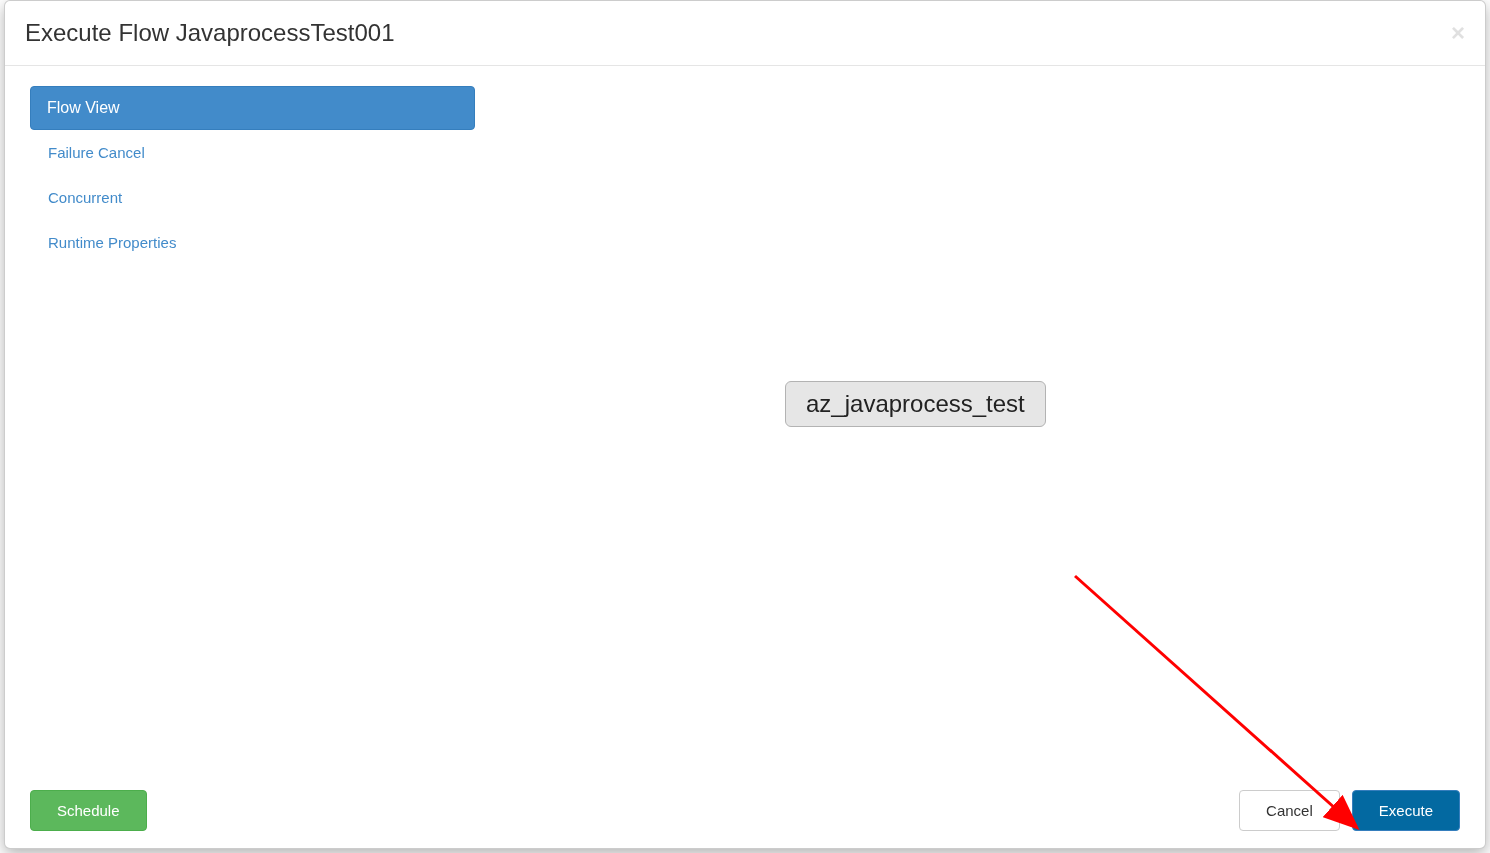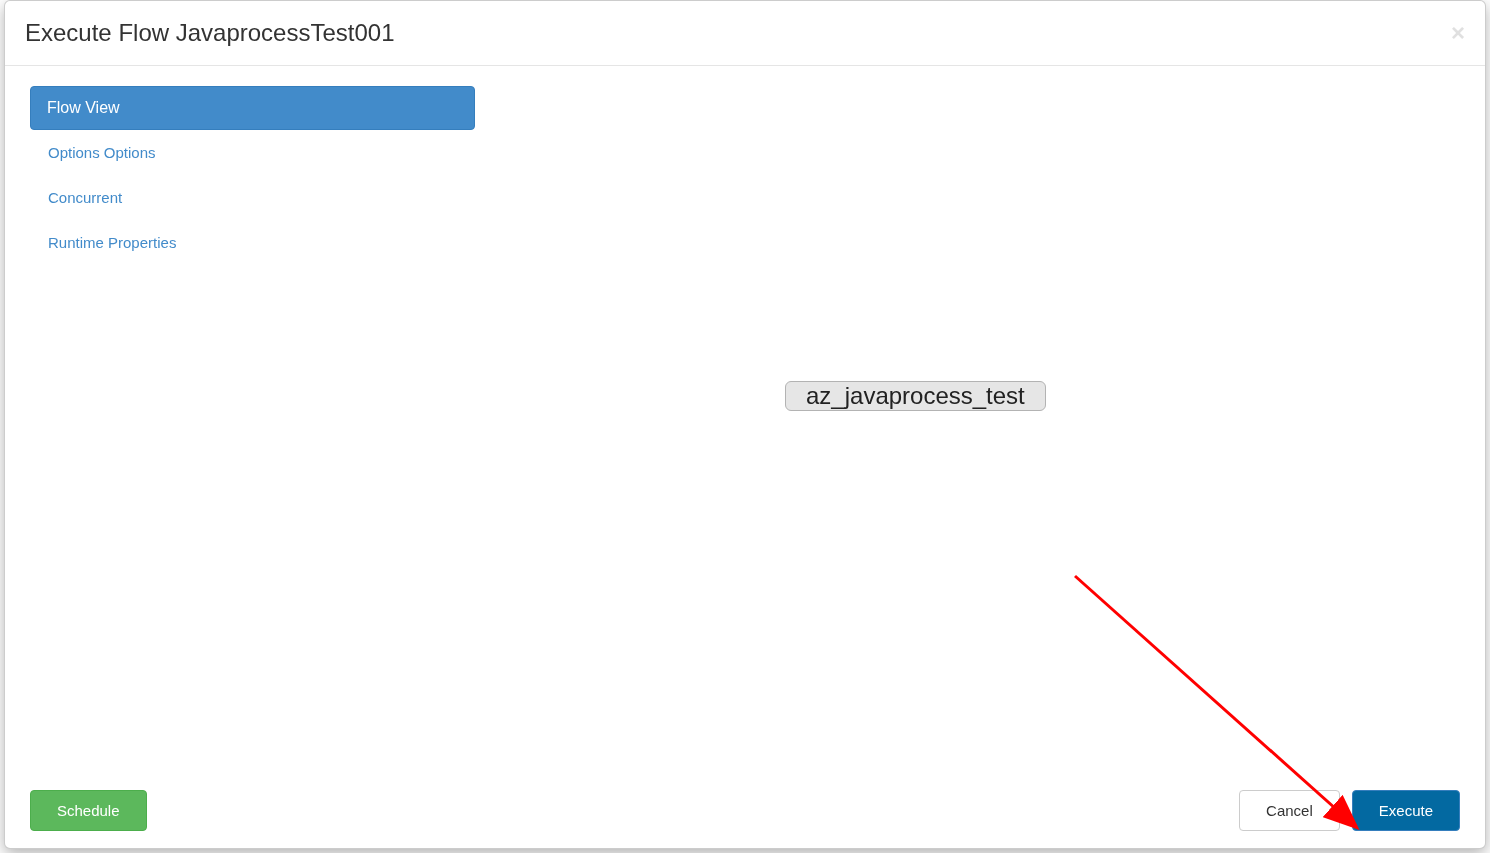--- a/index.html
+++ b/index.html
@@ -82,21 +82,21 @@
       flex: 1;
       position: relative;
     }
     .job-node {
       position: absolute;
       top: 295px;
       left: 310px;
       background: #e6e6e6;
       border: 1px solid #b3b3b3;
       border-radius: 6px;
-      padding: 0 20px;
+      padding: 8px 20px;
       font-size: 24px;
       color: #222;
       font-family: Arial, sans-serif;
       cursor: pointer;
     }
     .modal-footer {
       padding: 17px 25px;
       display: flex;
       align-items: center;
       justify-content: space-between;
@@ -147,21 +147,21 @@
   </div>
 
   <div class="modal-body">
 
     <div class="sidebar">
       <div class="panel-primary">
         <span>Flow View</span>
       </div>
 
       <a class="nav-link">
-        <span>Options Options</span>
+        <span>Failure Cancel</span>
       </a>
       <a class="nav-link">
         <span>Concurrent</span>
       </a>
       <a class="nav-link">
         <span>Runtime Properties</span>
       </a>
     </div>
 
     <div class="content-area">

